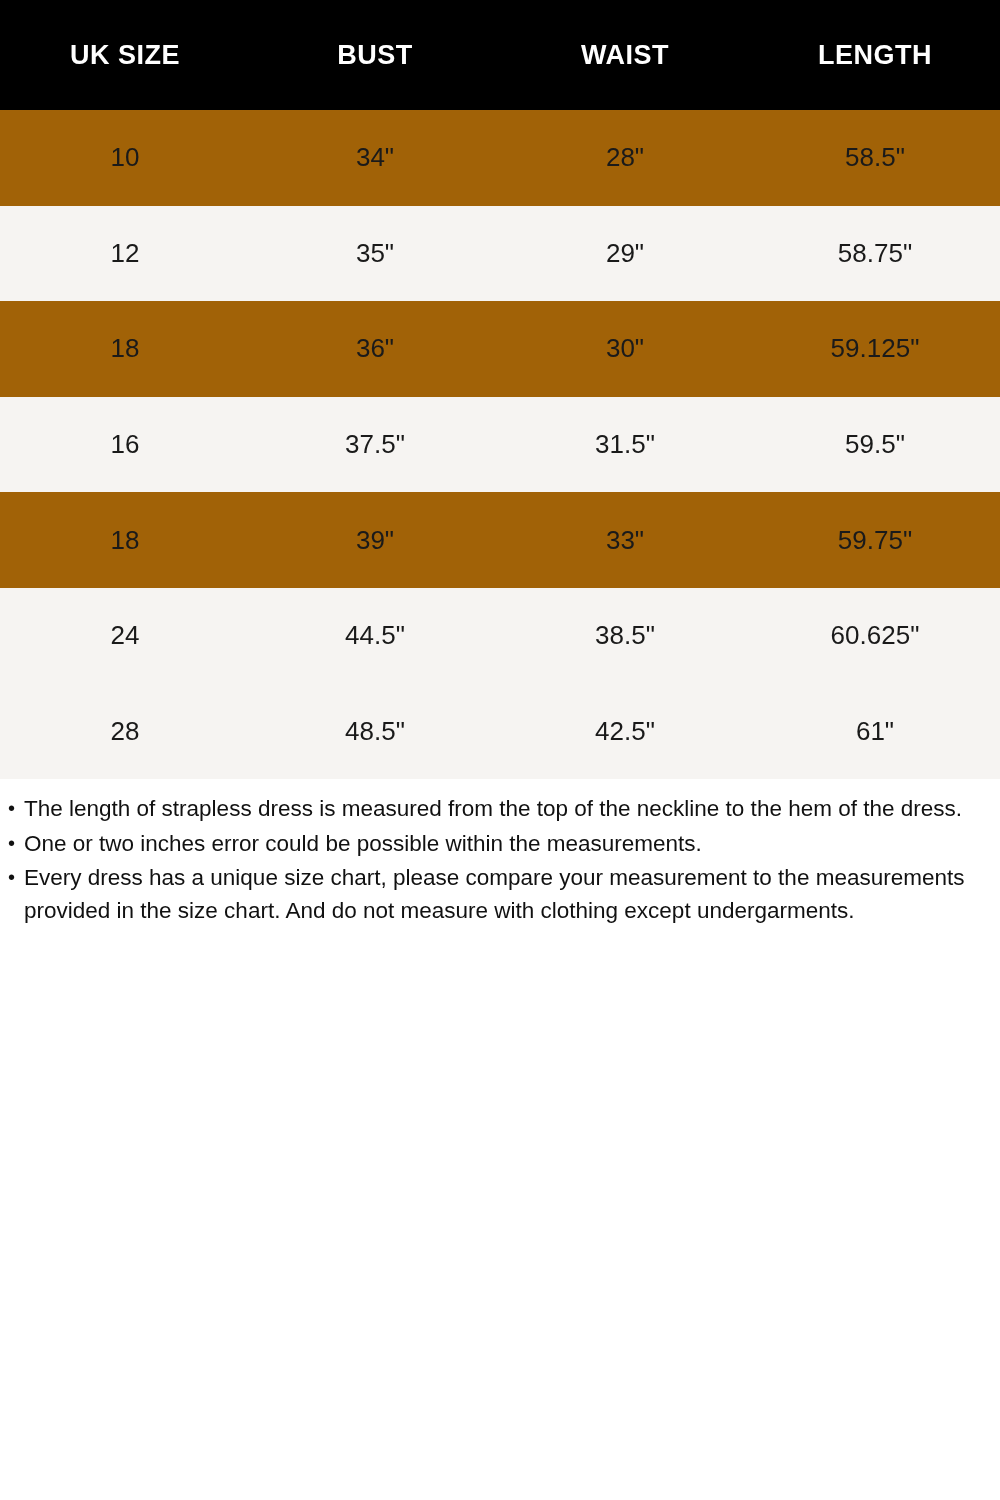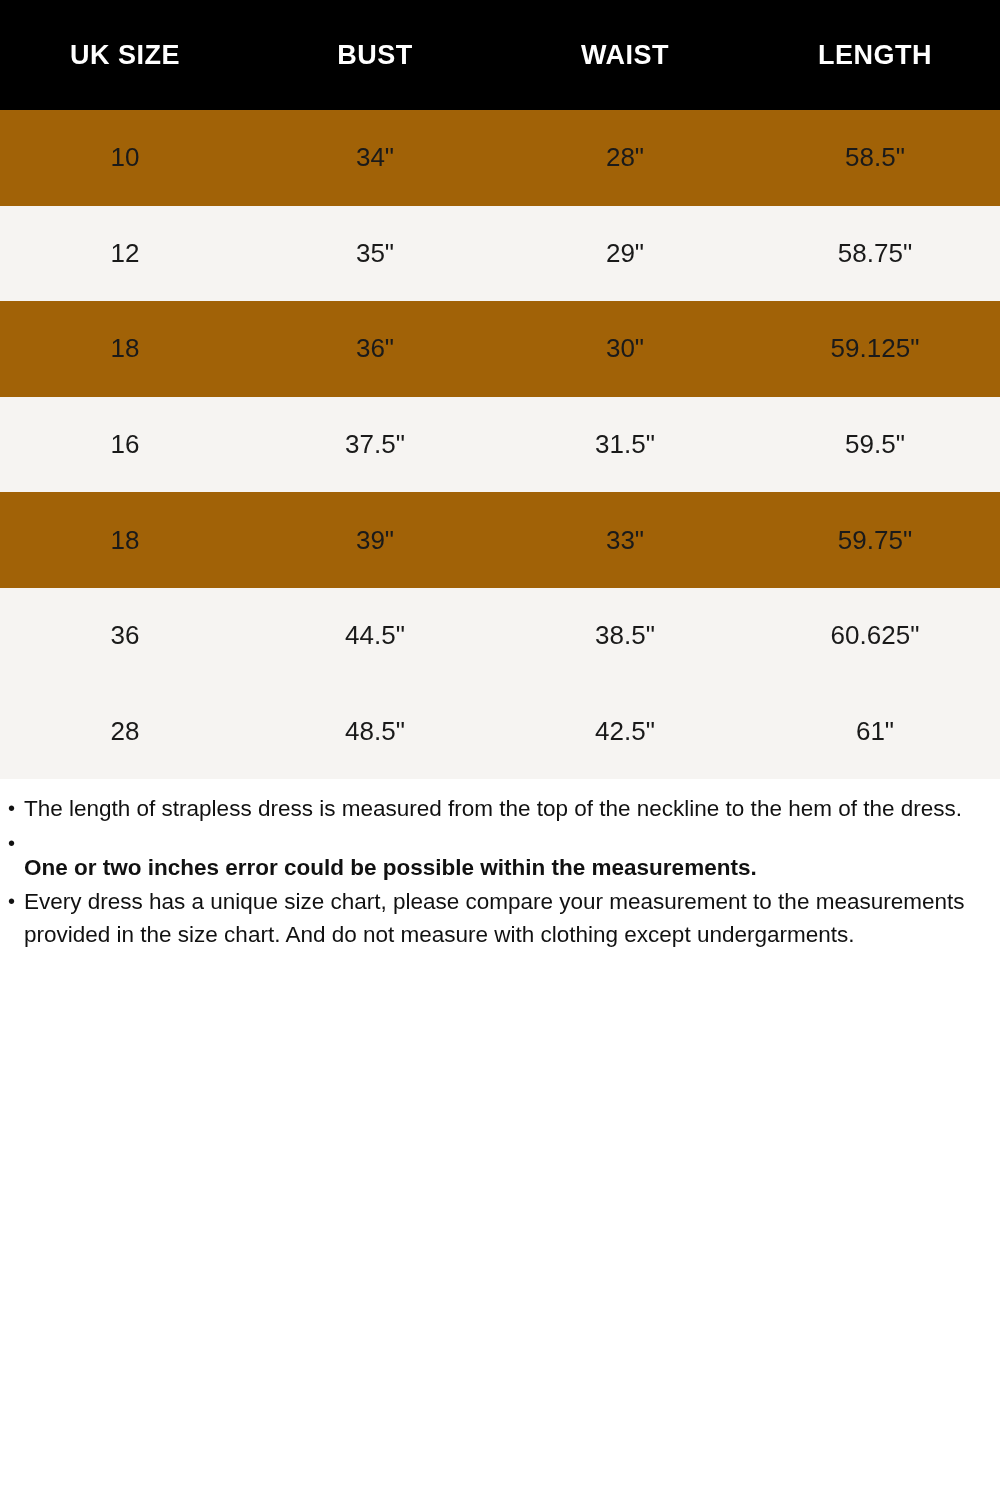--- a/index.html
+++ b/index.html
@@ -61,21 +61,21 @@
     flex: 0 0 auto;
     width: 16px;
     font-size: 20px;
     line-height: 1.55;
     color: #111111;
     text-align: left;
   }
   .note .note-text {
     flex: 1 1 auto;
   }
-  .note.bold .note-text { font-weight: bold; margin-top: 24px; }
+  .note.bold .note-text { font-weight: normal; }
 </style>
 </head>
 <body>
 
 <div class="chart-wrap">
   <table class="size-chart">
     <thead>
       <tr>
         <th>UK SIZE</th>
         <th>BUST</th>
@@ -108,21 +108,21 @@
           <td>31.5"</td>
           <td>59.5"</td>
         </tr>
         <tr class="even">
           <td>18</td>
           <td>39"</td>
           <td>33"</td>
           <td>59.75"</td>
         </tr>
         <tr class="odd">
-          <td>36</td>
+          <td>24</td>
           <td>44.5"</td>
           <td>38.5"</td>
           <td>60.625"</td>
         </tr>
         <tr class="odd">
           <td>28</td>
           <td>48.5"</td>
           <td>42.5"</td>
           <td>61"</td>
         </tr>

